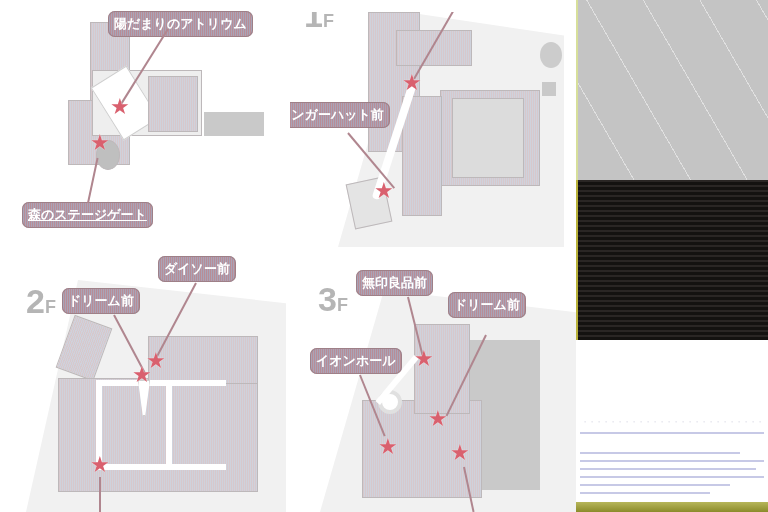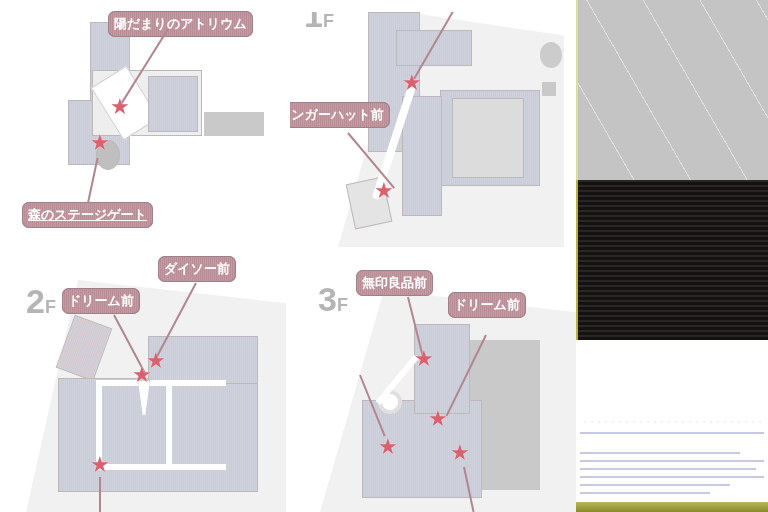--- a/index.html
+++ b/index.html
@@ -112,20 +112,21 @@
     <div class="corridor" style="left:104px;top:110px;width:6px;height:60px;transform:rotate(40deg);"></div>
 
     <div class="label" style="left:66px;top:30px;">無印良品前</div>
     <div class="leader" style="left:118px;top:56px;width:60px;transform:rotate(76deg);"></div>
     <span class="star" style="left:124px;top:108px;">★</span>
 
     <div class="label" style="left:158px;top:52px;">ドリーム前</div>
     <div class="leader" style="left:196px;top:94px;width:90px;transform:rotate(116deg);"></div>
     <span class="star" style="left:138px;top:168px;">★</span>
 
+    <div class="label" style="left:20px;top:108px;">イオンホール</div>
     <div class="leader" style="left:70px;top:134px;width:66px;transform:rotate(68deg);"></div>
     <span class="star" style="left:88px;top:196px;">★</span>
 
     <span class="star" style="left:160px;top:202px;">★</span>
     <div class="leader" style="left:174px;top:226px;width:46px;transform:rotate(78deg);"></div>
   </div>
 </div>
 
 <div class="side">
   <div class="side-photo"></div>

